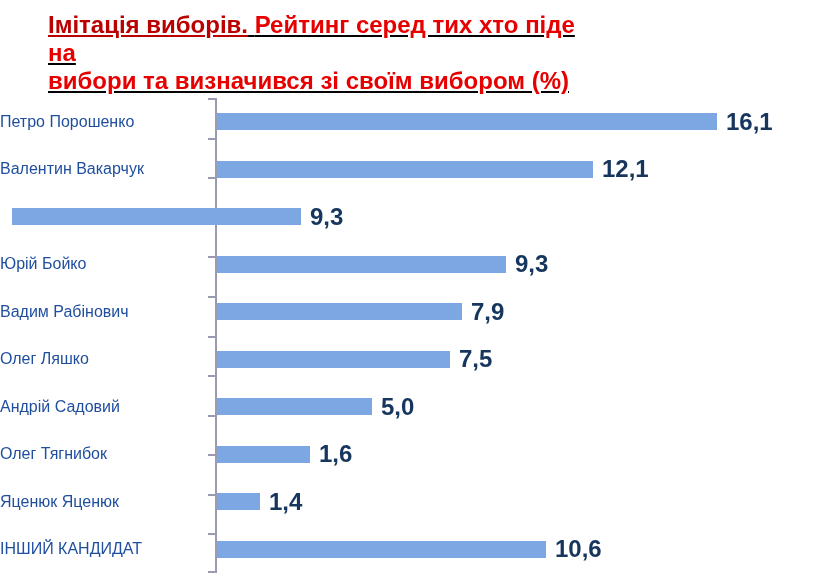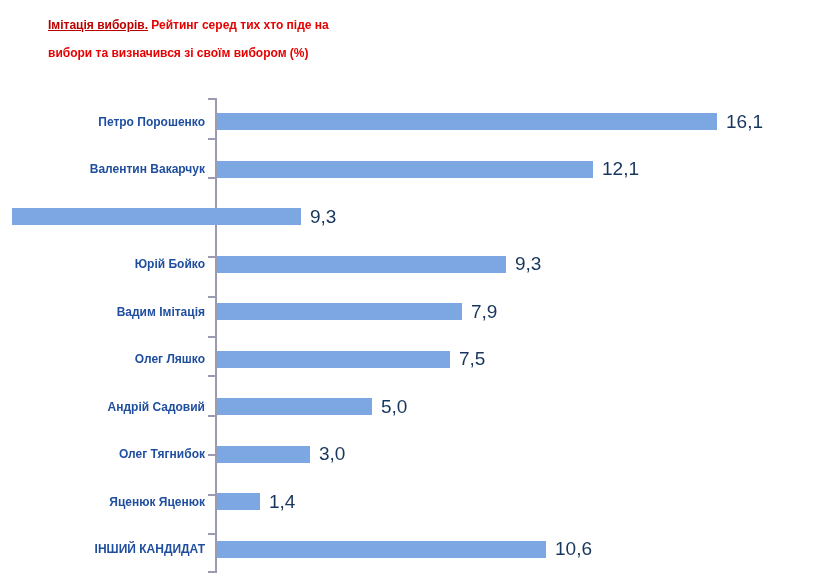--- a/index.html
+++ b/index.html
@@ -15,23 +15,24 @@
     overflow: hidden;
     font-family: "Liberation Sans", sans-serif;
   }
   
   .title {
     position: absolute;
     left: 48px;
     top: 11px;
     width: 560px;
     font-weight: bold;
-    font-size: 12px;
+    font-size: 24px;
     line-height: 28px;
     letter-spacing: 0px;
+    text-decoration: underline;
   }
   .t-lead {
     color: var(--title-lead, #bb0000);
     text-decoration: underline;
   }
   .t-rest {
     color: var(--title-rest, #e60000);
   }
   
   .plot {
@@ -67,35 +68,35 @@
   }
   .row {
     flex: 1 1 0;
     display: flex;
     align-items: center;
     min-height: 0;
   }
   .row-label {
     width: 205px;
     flex: 0 0 205px;
-    text-align: right;
-    font-weight: bold;
-    font-size: 12px;
+    text-align: left;
+    font-weight: normal;
+    font-size: 16px;
     color: var(--category-label, #1f4e9e);
     white-space: nowrap;
   }
   .bar {
     height: 17px;
     margin-left: 12px;
     background: var(--bar, #7ca7e2);
   }
   .bar-value {
     margin-left: 9px;
-    font-weight: normal;
-    font-size: 19px;
+    font-weight: bold;
+    font-size: 24px;
     color: var(--value-label, #17365d);
     white-space: nowrap;
   }
 </style>
 </head>
 <body>
 
 <div class="canvas">
 
   <div class="title">
@@ -137,38 +138,38 @@
         <div class="row">
           <div class="bar" style="width: 289px;"></div>
           <div class="bar-value">9,3</div>
         </div>
         <div class="row">
           <div class="row-label">Юрій Бойко</div>
           <div class="bar" style="width: 289px;"></div>
           <div class="bar-value">9,3</div>
         </div>
         <div class="row">
-          <div class="row-label">Вадим Імітація</div>
+          <div class="row-label">Вадим Рабінович</div>
           <div class="bar" style="width: 245px;"></div>
           <div class="bar-value">7,9</div>
         </div>
         <div class="row">
           <div class="row-label">Олег Ляшко</div>
           <div class="bar" style="width: 233px;"></div>
           <div class="bar-value">7,5</div>
         </div>
         <div class="row">
           <div class="row-label">Андрій Садовий</div>
           <div class="bar" style="width: 155px;"></div>
           <div class="bar-value">5,0</div>
         </div>
         <div class="row">
           <div class="row-label">Олег Тягнибок</div>
           <div class="bar" style="width: 93px;"></div>
-          <div class="bar-value">3,0</div>
+          <div class="bar-value">1,6</div>
         </div>
         <div class="row">
           <div class="row-label">Яценюк Яценюк</div>
           <div class="bar" style="width: 43px;"></div>
           <div class="bar-value">1,4</div>
         </div>
         <div class="row">
           <div class="row-label">ІНШИЙ КАНДИДАТ</div>
           <div class="bar" style="width: 329px;"></div>
           <div class="bar-value">10,6</div>

